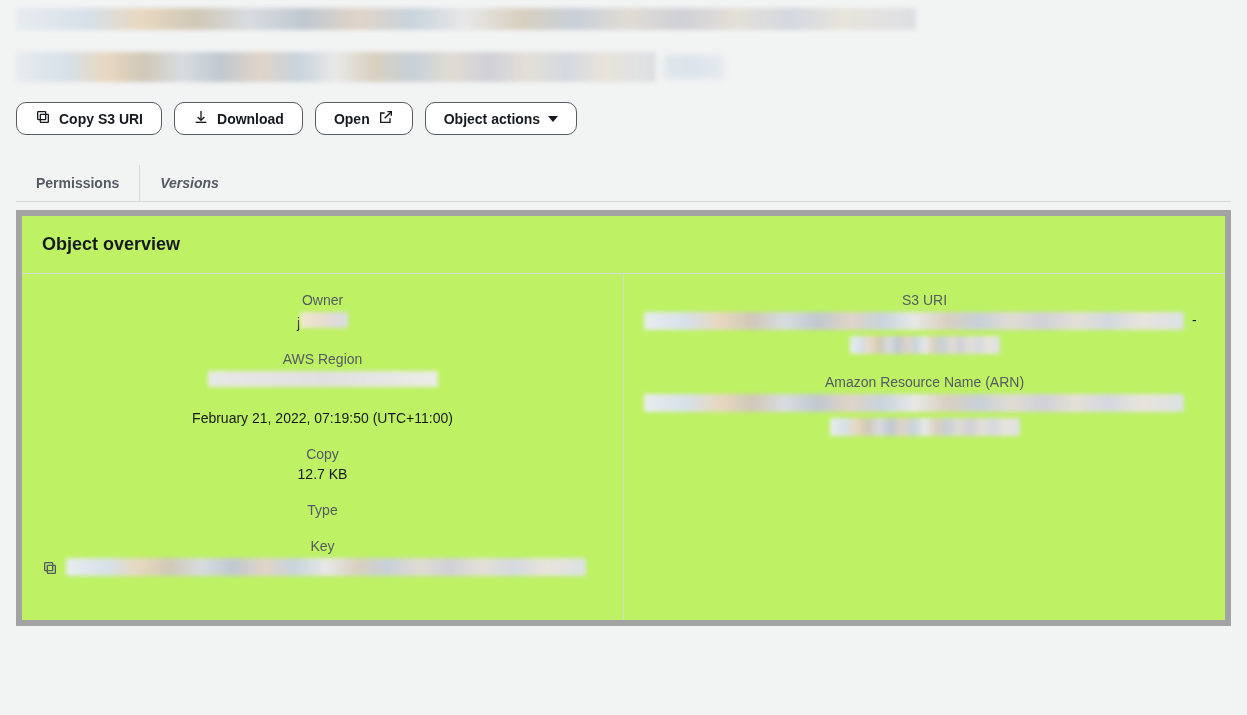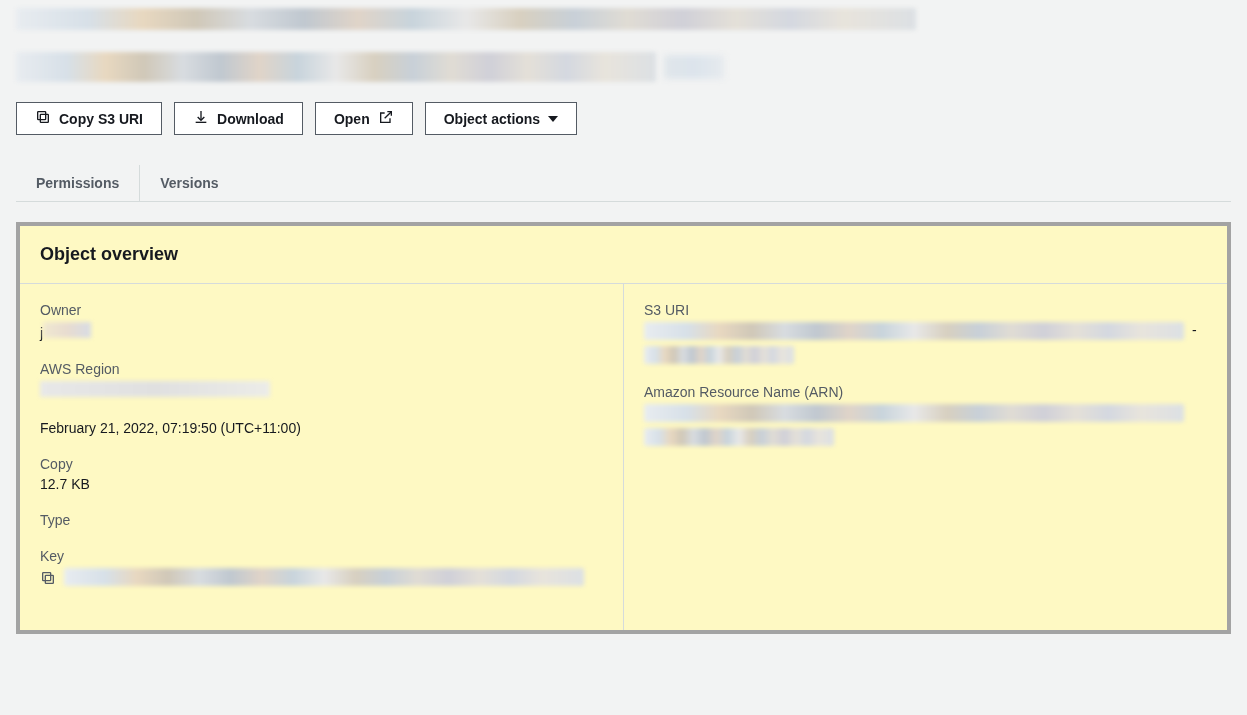--- a/index.html
+++ b/index.html
@@ -24,65 +24,65 @@
   }
   .breadcrumb-strip { width: 900px; height: 22px; margin-top: 8px; }
   .title-row { margin-top: 22px; display: flex; align-items: center; gap: 8px; }
   .title-strip { width: 640px; height: 30px; }
   .title-info-strip { width: 60px; height: 24px; filter: blur(3px);
     background: linear-gradient(90deg,#e0e6ea,#dce4ec,#e6eaee); }
   .toolbar { margin-top: 20px; display: flex; gap: 12px; }
   .btn {
     background: #fff;
     border: 1px solid #545b64;
-    border-radius: 0;
+    border-radius: 10px;
     padding: 6px 18px;
     font-size: 14px;
     font-weight: 700;
     color: #16191f;
     display: inline-flex;
     align-items: center;
     gap: 8px;
     cursor: pointer;
   }
   .btn svg { width: 16px; height: 16px; stroke: #16191f; fill: none; stroke-width: 2; }
   .btn .caret { width: 0; height: 0; border-left: 5px solid transparent; border-right: 5px solid transparent; border-top: 6px solid #16191f; }
   .tabs { margin-top: 30px; display: flex; border-bottom: 1px solid #d5dbdb; }
   .tab {
     padding: 10px 20px;
     font-weight: 700;
     color: #545b64;
     cursor: pointer;
     border-right: 1px solid #d5dbdb;
   }
-  .tab:last-child { border-right: none; }
+  .tab:last-child { border-right: none; font-style: italic; }
   .tab.active {
     color: #d13212;
     border-bottom: 2px solid #16191f;
     margin-bottom: -1px;
   }
   .panel {
-    background: #fef9c3;
-    border: 4px solid #a3a3a3;
-    margin-top: 20px;
+    background: #bef264;
+    border: 6px solid #a3a3a3;
+    margin-top: 8px;
   }
   .panel-header {
     padding: 18px 20px;
     border-bottom: 1px solid #d5dbdb;
   }
   .panel-header h2 { font-size: 18px; font-weight: 700; }
   .panel-body {
     display: flex;
   }
   .col {
     flex: 1;
     padding: 18px 20px 24px 20px;
   }
   .col-left { border-right: 1px solid #d5dbdb; }
-  .field { margin-bottom: 20px; }
+  .field { margin-bottom: 20px; text-align: center; }
   .field-label { color: #545b64; font-size: 14px; margin-bottom: 4px; }
   .field-value { color: #16191f; font-size: 14px; }
   .owner-strip { width: 48px; height: 16px; filter: blur(2px);
     background: linear-gradient(90deg,#f0e8d0,#e8dcd0,#d8dce4); display:inline-block; }
   .region-strip { width: 230px; height: 16px; filter: blur(2px);
     background: linear-gradient(90deg,#e8e8e8,#e0e0e0,#ecece8); display:inline-block; }
   .val-row { display: flex; align-items: flex-start; gap: 8px; }
   .val-strip-wide { width: 540px; height: 18px; }
   .val-strip-wide2 { width: 150px; height: 18px; margin-top:6px; }
   .val-strip-arn { width: 540px; height: 18px; }

